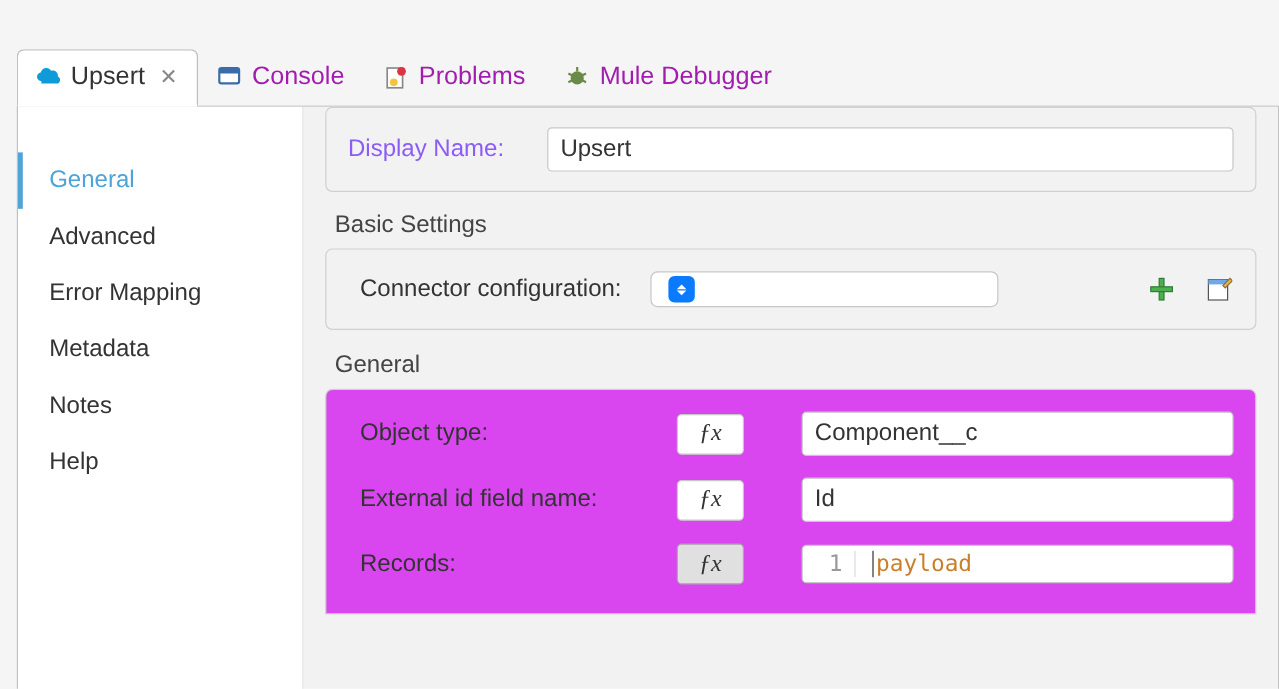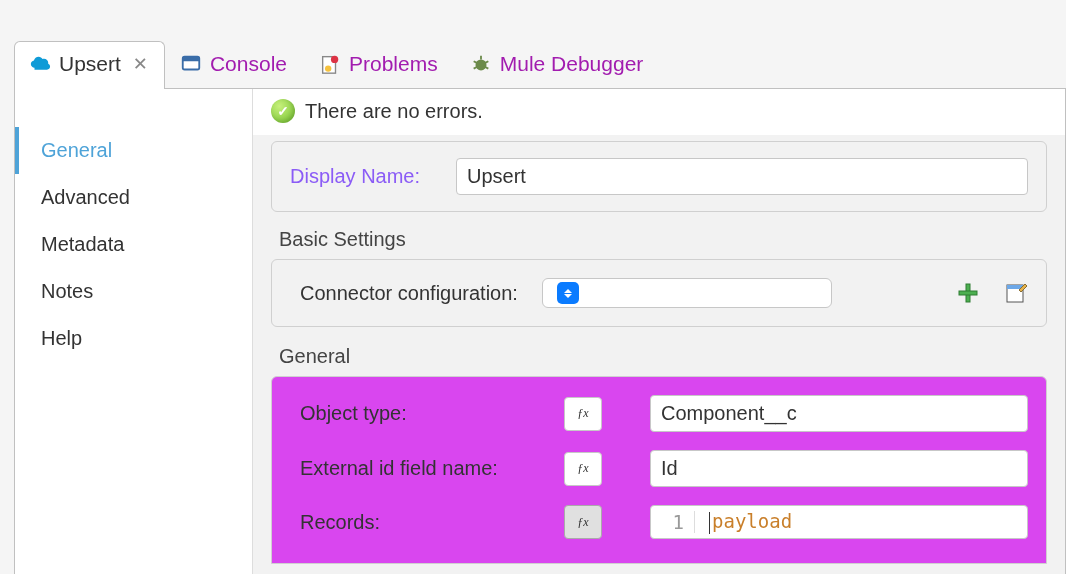--- a/index.html
+++ b/index.html
@@ -192,28 +192,28 @@
     background: #d946ef;
   }
   .form-row {
     display: flex;
     align-items: center;
     margin-bottom: 18px;
     gap: 14px;
   }
   .form-row .lbl { font-size: 20px; color: #333; width: 250px; }
   .fx-btn {
-    width: 38px; height: 34px;
+    width: 56px; height: 34px;
     border: 1px solid #c7c7c7;
     border-radius: 4px;
     background: #fff;
     display:flex; align-items:center; justify-content:center;
     font-family: "Georgia", serif;
     font-style: italic;
-    font-size: 12px;
+    font-size: 20px;
     color: #333;
     cursor: pointer;
   }
   .fx-btn.active { background: #e0e0e0; border-color:#aaa; }
   .form-row .gap { width: 20px; }
   .form-row .text-input { flex:1; }
 
   .code-box {
     flex:1;
     border: 1px solid #c7c7c7;
@@ -286,30 +286,27 @@
           </svg>
       </span>
       <span>Mule Debugger</span>
     </div>
   </div>
 
   <div class="panel">
     <div class="sidebar">
       <div class="sidebar-item active"><span>General</span></div>
       <div class="sidebar-item"><span>Advanced</span></div>
+      <div class="sidebar-item"><span>Error Mapping</span></div>
       <div class="sidebar-item"><span>Metadata</span></div>
       <div class="sidebar-item"><span>Notes</span></div>
       <div class="sidebar-item"><span>Help</span></div>
     </div>
 
     <div class="content">
-      <div class="status-row">
-        <span class="status-icon"></span>
-        <span class="status-text">There are no errors.</span>
-      </div>
 
       <div class="fieldset">
         <div class="display-row">
           <span class="lbl">Display Name:</span>
           <input class="text-input" type="text" value="Upsert" style="">
         </div>
       </div>
 
       <div class="section-title">Basic Settings</div>
       <div class="basic-box">

